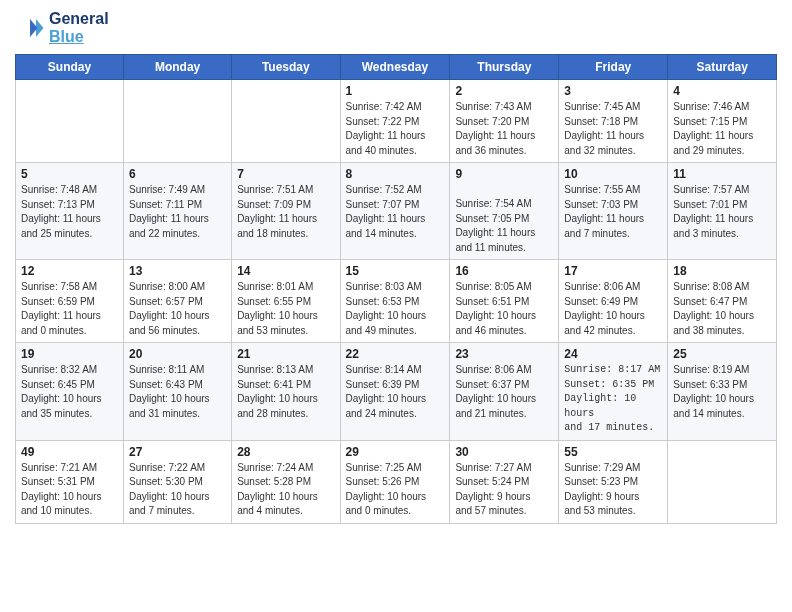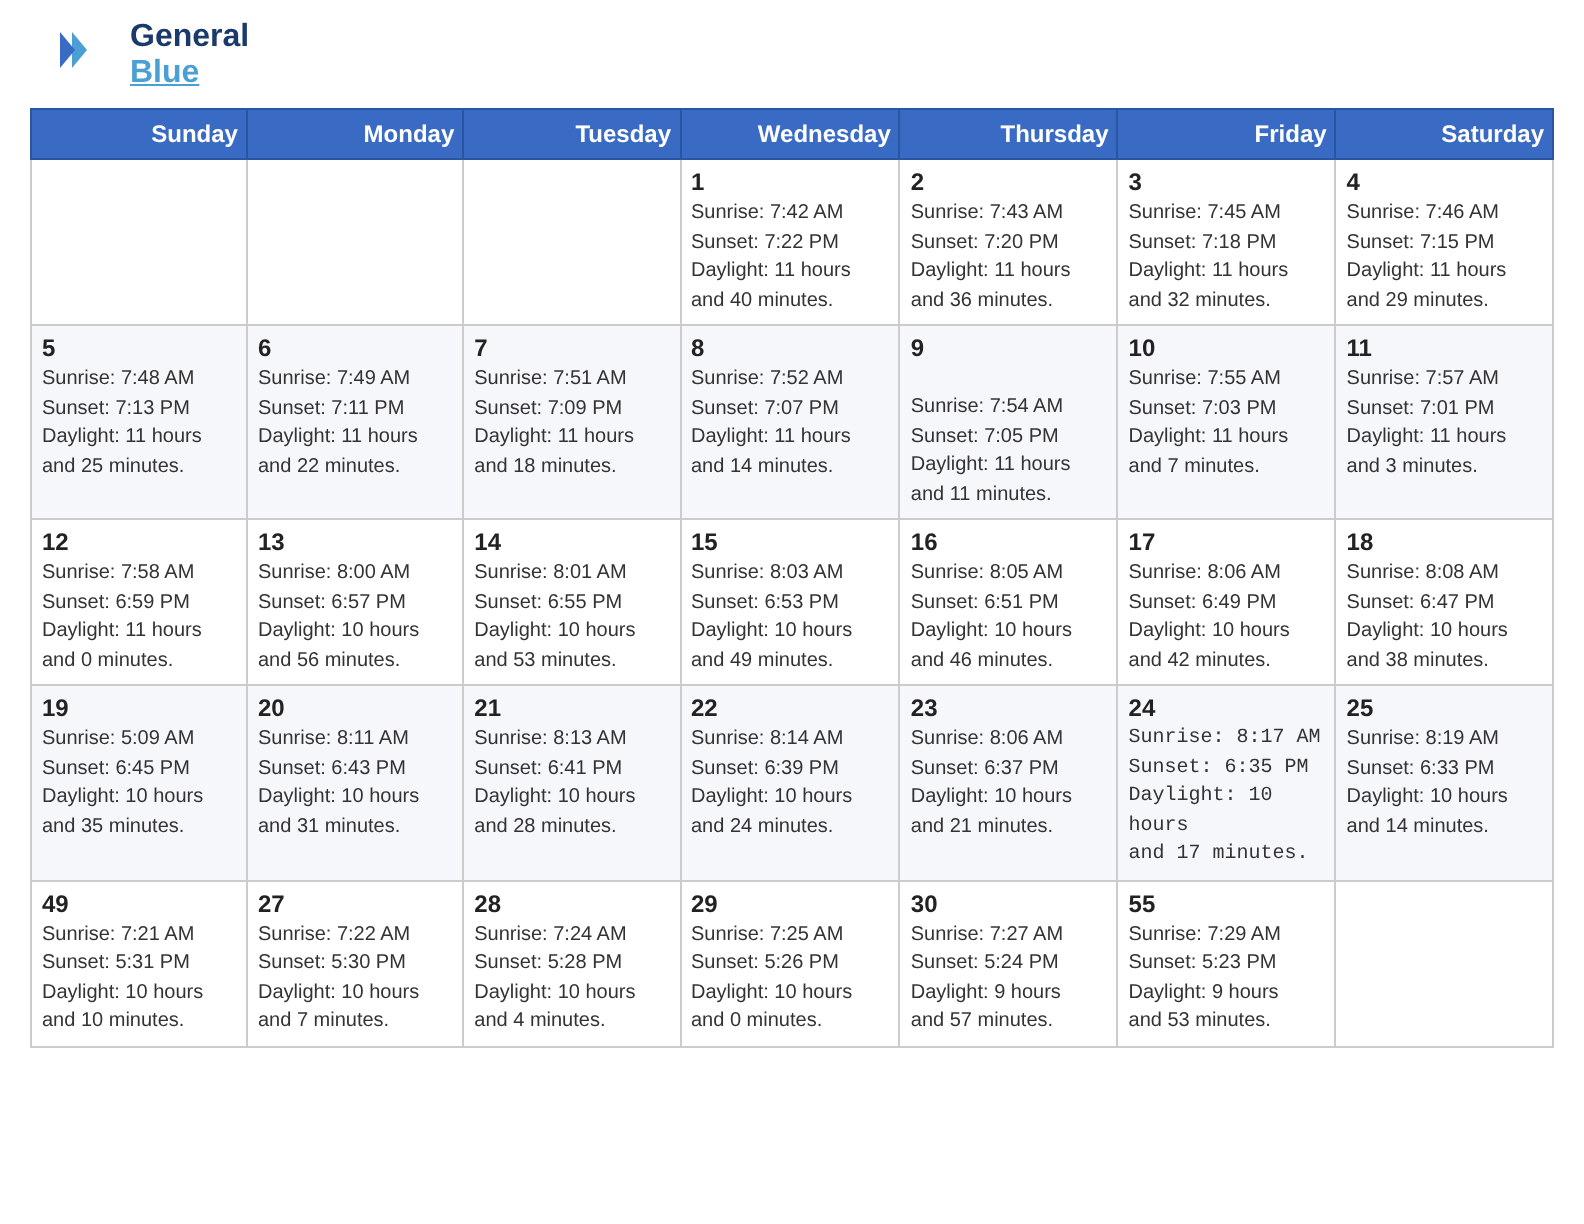--- a/index.html
+++ b/index.html
@@ -17,22 +17,22 @@
       background: #fff;
     }
     .header {
       display: flex;
       justify-content: space-between;
       align-items: flex-start;
       margin-bottom: 8px;
     }
     .logo {
       display: flex;
-      align-items: flex-start;
-      gap: 20px;
+      align-items: center;
+      gap: 4px;
     }
     .logo-icon {
       width: 30px;
       height: 30px;
     }
     .title-block {
       text-align: right;
     }
     .month-title {
       font-size: 32px;
@@ -45,21 +45,21 @@
     }
     .calendar {
       width: 100%;
       border-collapse: collapse;
       font-size: 10.5px;
     }
     .calendar thead th {
       background: #3a6bc4;
       color: #fff;
       padding: 5px 4px;
-      text-align: right;
+      text-align: center;
       font-size: 12px;
       font-weight: bold;
       border: 1px solid #2a55a0;
     }
     .calendar tbody td {
       border: 1px solid #ccc;
       vertical-align: top;
       padding: 4px 5px;
       width: 113px;
       min-height: 80px;
@@ -244,21 +244,21 @@
             <div class="day-number">18</div>
             <div class="day-info" style="white-space: pre-line;">Sunrise: 8:08 AM
 Sunset: 6:47 PM
 Daylight: 10 hours
 and 38 minutes.</div>
           </td>
         </tr>
         <tr>
           <td>
             <div class="day-number">19</div>
-            <div class="day-info" style="white-space: pre-line;">Sunrise: 5:09 AM
+            <div class="day-info" style="white-space: pre-line;">Sunrise: 8:32 AM
 Sunset: 6:45 PM
 Daylight: 10 hours
 and 35 minutes.</div>
           </td>
           <td>
             <div class="day-number">20</div>
             <div class="day-info" style="white-space: pre-line;">Sunrise: 8:11 AM
 Sunset: 6:43 PM
 Daylight: 10 hours
 and 31 minutes.</div>

